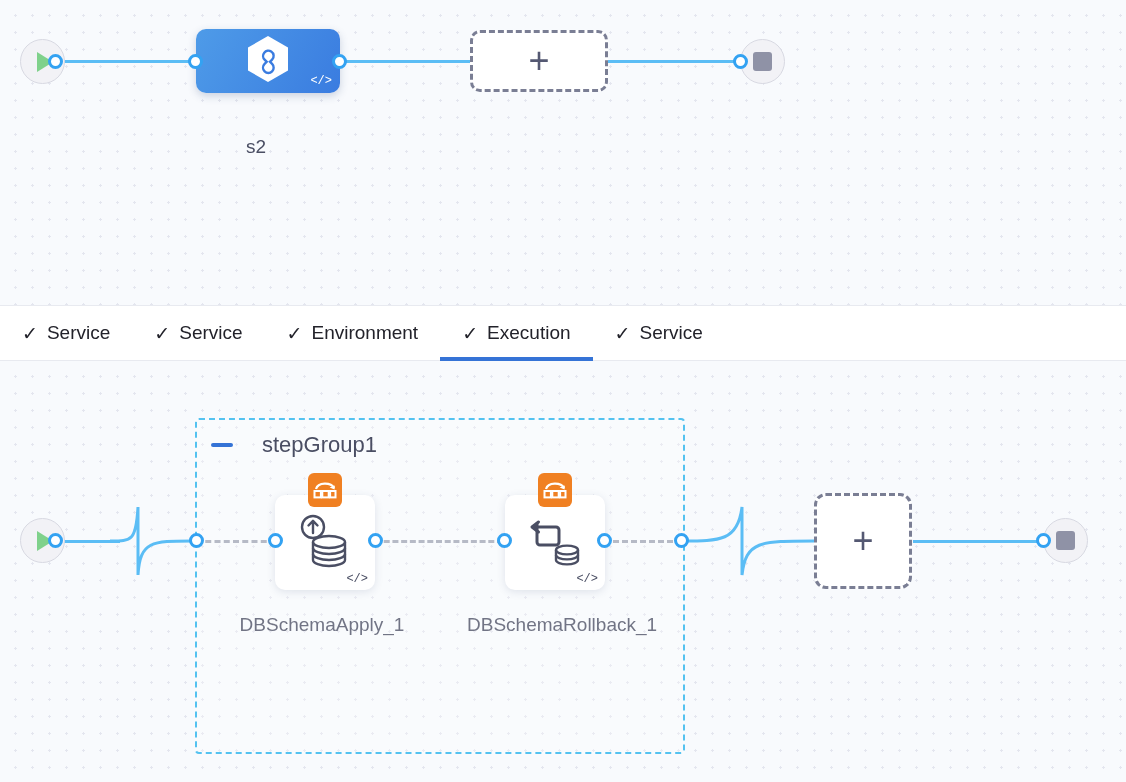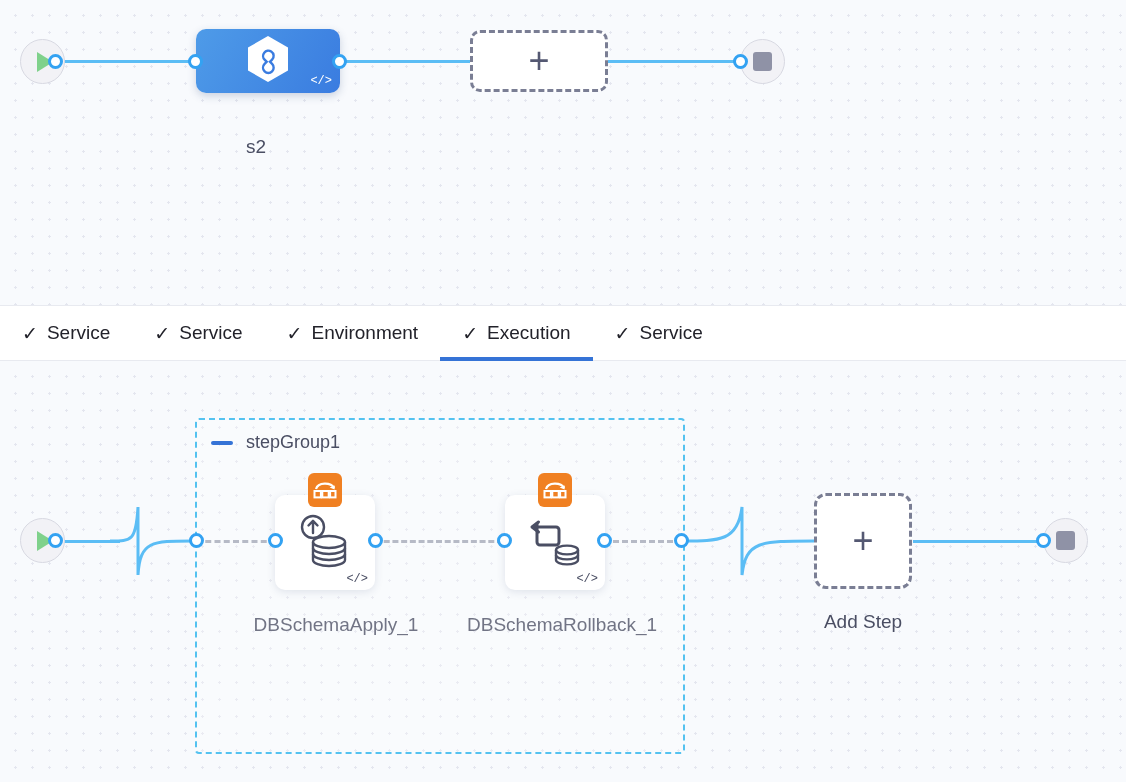--- a/index.html
+++ b/index.html
@@ -126,21 +126,21 @@
     border-radius: 4px;
     background: rgba(255,255,255,0.22);
     z-index: 1;
   }
   .group-header {
     position: absolute; left: 14px; top: 12px;
     display: flex; align-items: center; gap: 13px;
     z-index: 8;
   }
   .collapse-dash { width: 22px; height: 4px; border-radius: 2px; background: #3573d6; }
-  .group-title { font-size: 18px; color: #4a4e63; }
+  .group-title { font-size: 22px; color: #4a4e63; margin-left: 16px; }
 
   .curve { position: absolute; z-index: 3; }
 </style>
 </head>
 <body>
 
 <div class="app">
 
   <div class="canvas" id="stage-canvas">
 
@@ -250,21 +250,21 @@
           <ellipse cx="36" cy="32" rx="16" ry="6" fill="none" stroke="#4a4e63" stroke-width="2.4"></ellipse>
           <path d="M20 32 v6 c0 3.3 7.2 6 16 6s16-2.7 16-6 v-6" fill="none" stroke="#4a4e63" stroke-width="2.4"></path>
           <path d="M20 38 v6 c0 3.3 7.2 6 16 6s16-2.7 16-6 v-6" fill="none" stroke="#4a4e63" stroke-width="2.4"></path>
           <path d="M20 44 v6 c0 3.3 7.2 6 16 6s16-2.7 16-6 v-6" fill="none" stroke="#4a4e63" stroke-width="2.4"></path>
         </svg>
       </span>
       <span class="code-tag">&lt;/&gt;</span>
     </div>
     <div class="port" style="left:268px; top:172px;"></div>
     <div class="port" style="left:368px; top:172px;"></div>
-    <div class="node-label" style="left:248px; top:248px; width:176px;">DBSchemaApply_1</div>
+    <div class="node-label" style="left:234px; top:248px; width:176px;">DBSchemaApply_1</div>
 
     <div class="step-node" style="left:505px; top:134px;">
       <span class="step-badge">
         <svg width="26" height="24" viewBox="0 0 26 24">
           <path d="M4 11 C6 4, 19 4, 22 10" fill="none" stroke="#ffffff" stroke-width="2.2"></path>
           <path d="M22.6 11.6 L17.6 9.4 L22.8 7.4 Z" fill="#ffffff"></path>
           <rect x="2.5" y="13" width="6.4" height="6.4" fill="none" stroke="#ffffff" stroke-width="2"></rect>
           <rect x="10.3" y="13" width="6.4" height="6.4" fill="none" stroke="#ffffff" stroke-width="2"></rect>
           <rect x="18.1" y="13" width="5.4" height="6.4" fill="none" stroke="#ffffff" stroke-width="2"></rect>
         </svg>
@@ -280,15 +280,14 @@
       </span>
       <span class="code-tag">&lt;/&gt;</span>
     </div>
     <div class="port" style="left:497px; top:172px;"></div>
     <div class="port" style="left:597px; top:172px;"></div>
     <div class="node-label" style="left:467px; top:248px; width:176px;">DBSchemaRollback_1</div>
 
     <div class="add-node" style="left:814px; top:132px; width:98px; height:96px; border-radius:12px;">
       <span class="plus-glyph">+</span>
     </div>
-    <div class="node-label" style="left:783px; top:245px; width:160px;">Add Step</div>
   </div>
 </div>
 
 </body></html>

